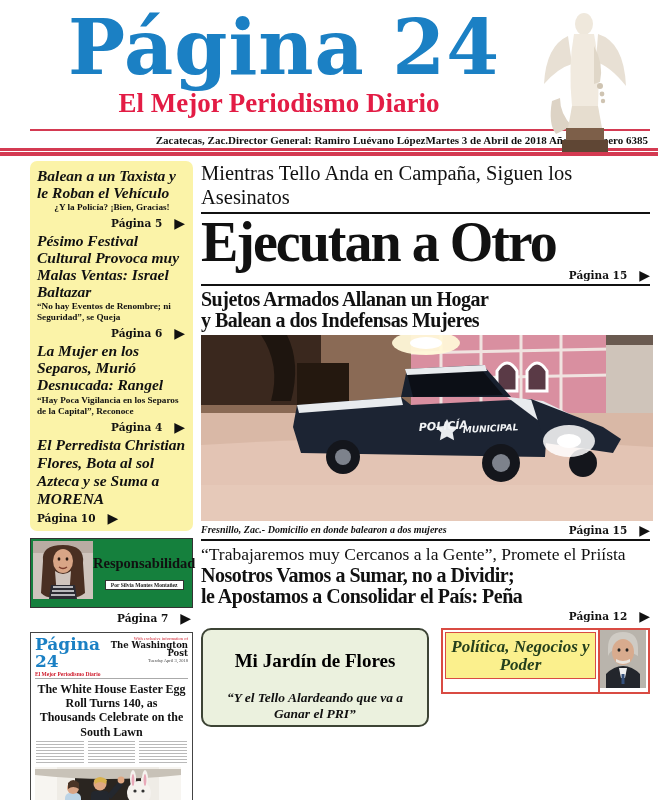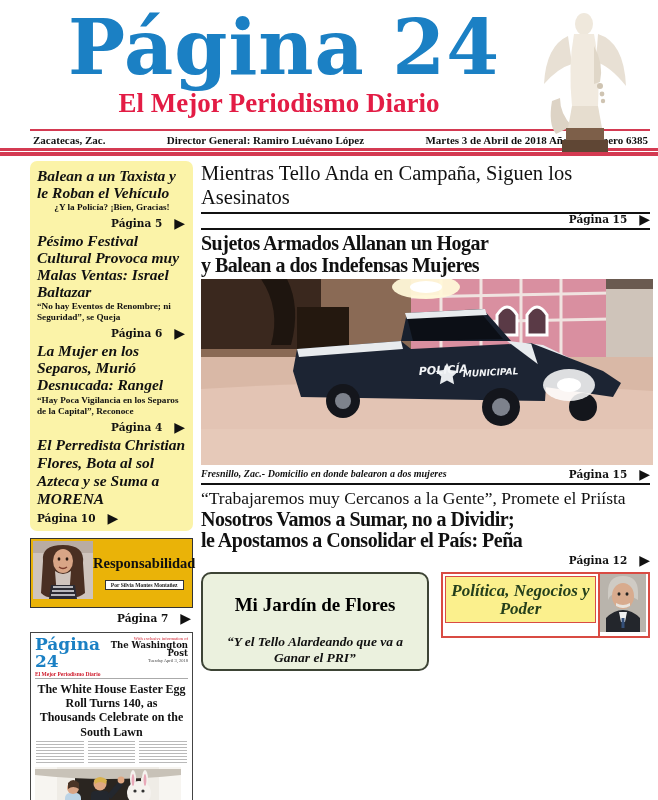--- a/index.html
+++ b/index.html
@@ -7,21 +7,21 @@
         font-family:"Liberation Serif",serif;color:#111;}
 
   
   .masthead{position:relative;padding-top:10px;}
   .mast-title{font-family:"DejaVu Serif",serif;font-weight:bold;font-size:76px;line-height:1.0;
               color:#1b80c4;text-align:center;margin:0 120px 0 30px;letter-spacing:1px;}
   .statue{position:absolute;right:28px;top:6px;width:92px;height:148px;}
   .mast-tagline{font-size:27px;font-weight:bold;color:#e31c45;text-align:center;margin:0 160px 0 60px;
                 padding-top:2px;}
   .rule-thin-red{height:2px;background:#d43a52;margin:10px 8px 0 30px;}
-  .dateline{display:flex;justify-content:space-between;align-items:center;
+  .dateline{display:flex;justify-content:flex-end;align-items:center;
             font-size:11px;font-weight:bold;padding:3px 10px 2px 33px;}
   .band-red{height:8px;background:linear-gradient(#d43a52 0 3px,#fff 3px 4.5px,#d43a52 4.5px 100%);}
 
   
   .content{display:flex;gap:8px;padding:5px 8px 0 30px;}
   .sidebar{width:163px;flex:none;}
   .main{flex:1;min-width:0;}
 
   
   .page-link{display:flex;justify-content:flex-end;align-items:center;gap:12px;
@@ -29,21 +29,21 @@
   .arrow{font-family:"DejaVu Sans",sans-serif;font-size:14px;line-height:1;color:#111;}
 
   
   .teaser-box{background:#fbf3a8;padding:6px 6px 3px 7px;border-radius:7px;}
   .teaser h3{font-size:15.5px;font-weight:bold;font-style:italic;line-height:1.1;margin:0;}
   .teaser .sub{font-size:9.2px;font-weight:bold;line-height:1.2;margin:1px 0 0;text-align:left;}
   .teaser{margin-bottom:2px;}
   .inline-page{display:inline-flex;}
 
   
-  .column-card{border:1.5px solid #333;margin-top:7px;display:flex;height:64px;background:#eab308;padding:2px;justify-content:space-between;}
+  .column-card{border:1.5px solid #333;margin-top:7px;display:flex;height:64px;background:#15803d;padding:2px;justify-content:space-between;}
   .col-photo{width:60px;flex:none;}
   .col-right{flex:1;display:flex;flex-direction:column;justify-content:center;align-items:center;}
   .col-title{font-size:14.5px;font-weight:bold;}
   .col-byline{border:1px solid #333;font-size:5.5px;font-weight:bold;padding:1px 5px;margin-top:8px;
               color:#222;background:#fff;white-space:nowrap;}
   .sidebar .page-link{margin:3px 2px 0 0;}
 
   
   .mini{border:1.5px solid #444;margin-top:7px;padding:3px 4px 2px;background:#fff;}
   .mini-head{display:flex;justify-content:space-between;align-items:flex-start;
@@ -250,20 +250,21 @@
             <rect x="0" y="82" width="146" height="4" fill="#3a3a3a"></rect>
           </svg>
         </div>
       </div>
 
     </div>
 
     <div class="main">
 
       <div class="kicker first">Mientras Tello Anda en Campaña, Siguen los Asesinatos</div>
+      <div class="headline1">Ejecutan a Otro</div>
       <div class="page-link pageline">
         <span>Página 15</span>
         <span class="arrow">▶</span>
       </div>
       <div class="hr-black"></div>
 
       <div class="headline2">
         <span>Sujetos Armados Allanan un Hogar</span>
         <span>y Balean a dos Indefensas Mujeres</span>
       </div>

